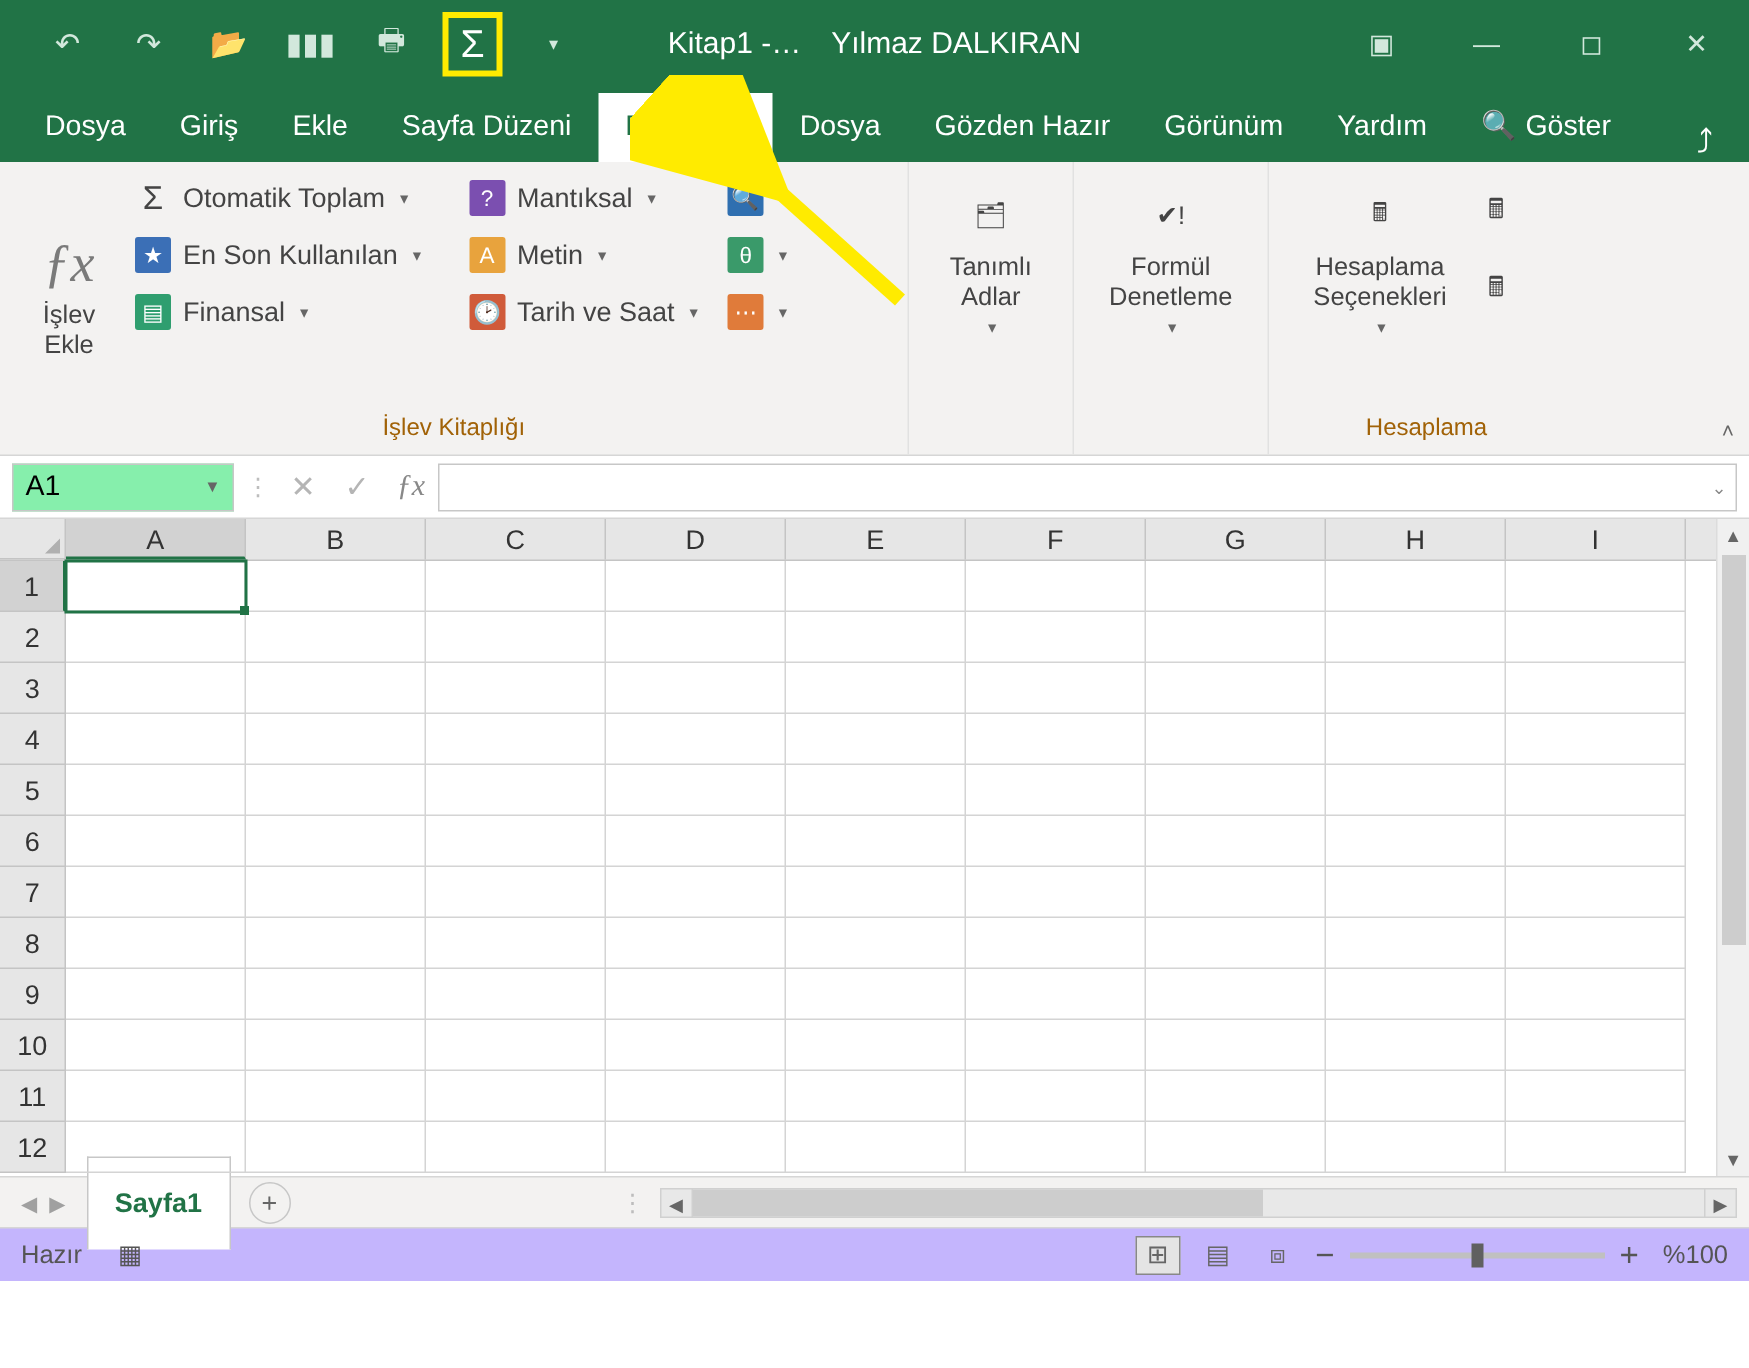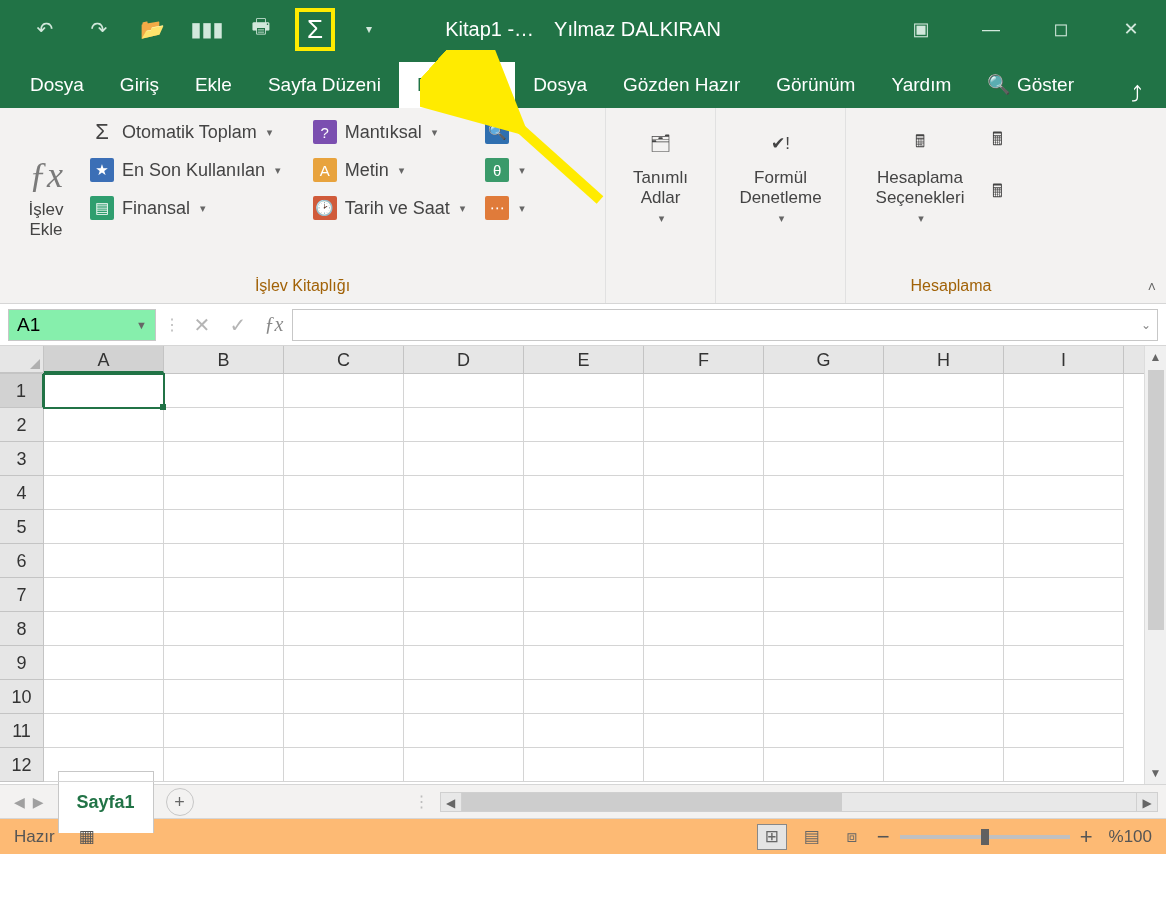--- a/index.html
+++ b/index.html
@@ -73,21 +73,21 @@
 .sheet-nav { display:flex; gap:8px; padding: 0 14px; color:#a0a0a0; font-size: 14px; }
 .sheet-tab { background:#fff; border:1px solid #c7c7c7; border-bottom:none; padding: 20px 18px; font-size:18px; font-weight:bold; color:#217346; }
 .sheet-add { width:28px; height:28px; border:1px solid #c7c7c7; border-radius:50%; margin-left:12px; text-align:center; line-height:26px; color:#666; font-size:18px; cursor:pointer; }
 .sheet-grip { margin-left: 220px; color:#bdbdbd; letter-spacing:2px; }
 .hscroll { flex:1; display:flex; align-items:center; margin: 0 8px; }
 .hscroll .arr { width:22px; text-align:center; color:#666; font-size:12px; background:#e8e8e8; height:20px; line-height:20px; border:1px solid #d0d0d0; }
 .hscroll .track { flex:1; height:20px; background:#e8e8e8; border-top:1px solid #d0d0d0; border-bottom:1px solid #d0d0d0; position:relative; }
 .hscroll .thumb { position:absolute; left:0; top:0; height:18px; width:380px; background:#cdcdcd; }
 
 
-.status-bar { height: 36px; background: #fdba74; border-top: 1px solid #d6d6d6; display:flex; align-items:center; padding: 0 14px; font-size: 17px; color:#555; }
+.status-bar { height: 36px; background: #c4b5fd; border-top: 1px solid #d6d6d6; display:flex; align-items:center; padding: 0 14px; font-size: 17px; color:#555; }
 .status-right { margin-left:auto; display:flex; align-items:center; gap:10px; }
 .view-btn { width:30px; height:26px; border:1px solid transparent; display:flex; align-items:center; justify-content:center; color:#666; }
 .view-btn.active { border-color:#888; background:#e4e4e4; }
 .zoom-slider { width:170px; height:4px; background:#c0c0c0; position:relative; }
 .zoom-slider .tick { position:absolute; left:50%; top:-4px; width:1px; height:12px; background:#888; }
 .zoom-slider .knob { position:absolute; left:50%; top:-6px; width:8px; height:16px; background:#606060; transform:translateX(-50%); }
 </style>
 </head>
 <body>
 

